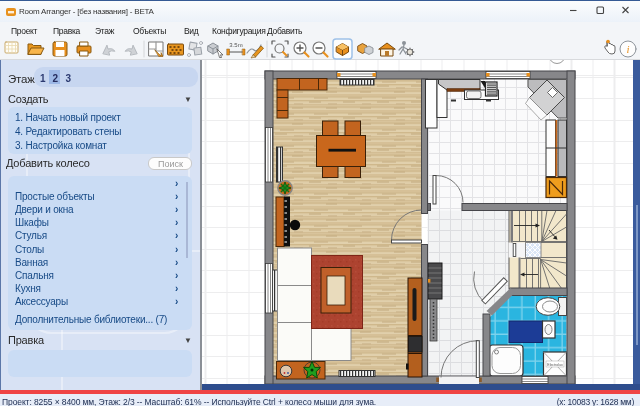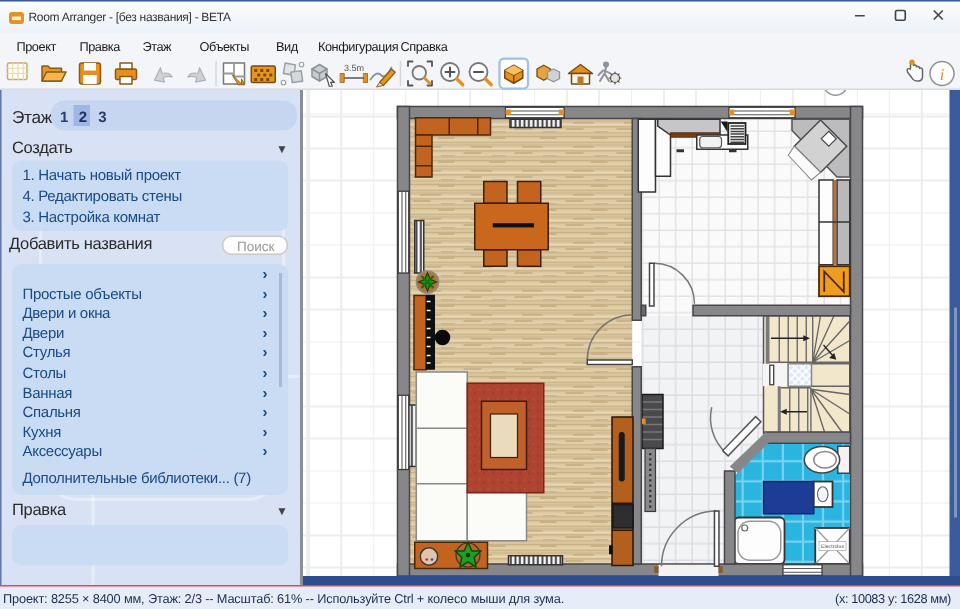--- a/index.html
+++ b/index.html
@@ -24,21 +24,21 @@
 .deco{position:absolute;border:2px solid rgba(255,255,255,.4);border-radius:26px;}
 
 #canvas{left:202px;top:60px;width:431px;height:324px;background-color:#ffffff;
  background-image:repeating-linear-gradient(to right,#ededee 0,#ededee 1px,transparent 1px,transparent 21.5px),
  repeating-linear-gradient(to bottom,#ededee 0,#ededee 1px,transparent 1px,transparent 21.5px);
  background-position:3.5px 17px;}
 #vbar{left:633px;top:60px;width:7px;height:330px;background:#3a5b9d;}
 #hbar{left:202px;top:384px;width:438px;height:6px;background:#2e4d8d;}
 #vthumb{left:636px;top:205px;width:2px;height:140px;background:#7d97c4;}
 
-#status{left:0;top:390px;width:640px;height:16px;background:#e7edf8;border-top:1px solid #ef4444;box-sizing:border-box;font-size:8.5px;letter-spacing:-0.25px;color:#1c2c50;}
+#status{left:0;top:390px;width:640px;height:16px;background:#e7edf8;border-top:4px solid #ef4444;box-sizing:border-box;font-size:8.5px;letter-spacing:-0.25px;color:#1c2c50;}
 #status .l{position:absolute;left:2px;top:3px;letter-spacing:-0.1px;}
 #status .r{position:absolute;right:6px;top:3px;}
 svg{display:block;}
 </style></head>
 <body>
 <div id="win">
   <div id="title" class="abs">
     <svg class="abs" style="left:5px;top:6px" width="12" height="10" viewBox="0 0 12 10">
       <path d="M1 3 Q1 1 3 1 L9 1 Q11 1 11 3 L11 7 Q11 9 9 9 L3 9 Q1 9 1 7 Z" fill="#e8921e"></path>
       <rect x="3" y="4" width="6" height="2.4" fill="#fff" opacity=".85"></rect>
@@ -50,21 +50,21 @@
       <path d="M62.5 6 L68.5 12 M68.5 6 L62.5 12" stroke="#444" stroke-width="1.1"></path>
     </svg>
   </div>
   <div id="menu" class="abs">
     <span class="mi" style="left:11px">Проект</span>
     <span class="mi" style="left:53px">Правка</span>
     <span class="mi" style="left:95px">Этаж</span>
     <span class="mi" style="left:133px">Объекты</span>
     <span class="mi" style="left:184px">Вид</span>
     <span class="mi" style="left:212px">Конфигурация</span>
-    <span class="mi" style="left:267px">Справка</span>
+    <span class="mi" style="left:267px">Добавить</span>
   </div>
   <div id="tb" class="abs">
   <svg class="abs" style="left:0;top:0" width="640" height="22" viewBox="0 0 640 22">
     <g stroke-linecap="round" stroke-linejoin="round">
 
     <g transform="translate(12,11)">
       <rect x="-7" y="-7" width="13" height="11" rx="1" fill="#fffdf6" stroke="#c9a96a" stroke-width="1"></rect>
       <path d="M-7 -3.5 H6 M-7 0 H6 M-3.5 -7 V4 M0 -7 V4 M3.5 -7 V4" stroke="#ead9ae" stroke-width=".8"></path>
     </g>
 
@@ -468,30 +468,30 @@
     <div class="abs" style="left:48px;top:10px;width:11px;height:14px;background:#9db8e6"></div>
     <div class="abs" style="left:39px;top:13px;font-size:10px;font-weight:bold;color:#2c3a70">1</div>
     <div class="abs" style="left:51.5px;top:13px;font-size:10px;font-weight:bold;color:#252c5e">2</div>
     <div class="abs" style="left:64.5px;top:13px;font-size:10px;font-weight:bold;color:#2c3a70">3</div>
     <div class="hdr" style="left:7px;top:33px">Создать</div>
     <div class="tri" style="left:183px;top:35px">▼</div>
     <div class="bluebox" style="top:47px;height:47px"></div>
     <div class="item" style="top:52px">1. Начать новый проект</div>
     <div class="item" style="top:66px">4. Редактировать стены</div>
     <div class="item" style="top:80px">3. Настройка комнат</div>
-    <div class="hdr" style="left:5px;top:97px">Добавить названия</div>
+    <div class="hdr" style="left:5px;top:97px">Добавить колесо</div>
     <div class="abs" style="left:147px;top:96.5px;width:44px;height:13px;background:#fdfdfd;border:1px solid #c9c9c9;border-radius:6px;box-sizing:border-box"></div>
     <div class="abs" style="left:157px;top:99px;font-size:9px;color:#999">Поиск</div>
     <div class="bluebox" style="top:116px;height:154px"></div>
       <div class="arr" style="top:117.5px">›</div>
     <div class="item" style="top:130.7px">Простые объекты</div>
       <div class="arr" style="top:130.7px">›</div>
     <div class="item" style="top:143.9px">Двери и окна</div>
       <div class="arr" style="top:143.9px">›</div>
-    <div class="item" style="top:157.1px">Двери</div>
+    <div class="item" style="top:157.1px">Шкафы</div>
       <div class="arr" style="top:157.1px">›</div>
     <div class="item" style="top:170.3px">Стулья</div>
       <div class="arr" style="top:170.3px">›</div>
     <div class="item" style="top:183.5px">Столы</div>
       <div class="arr" style="top:183.5px">›</div>
     <div class="item" style="top:196.7px">Ванная</div>
       <div class="arr" style="top:196.7px">›</div>
     <div class="item" style="top:209.9px">Спальня</div>
       <div class="arr" style="top:209.9px">›</div>
     <div class="item" style="top:223.1px">Кухня</div>

